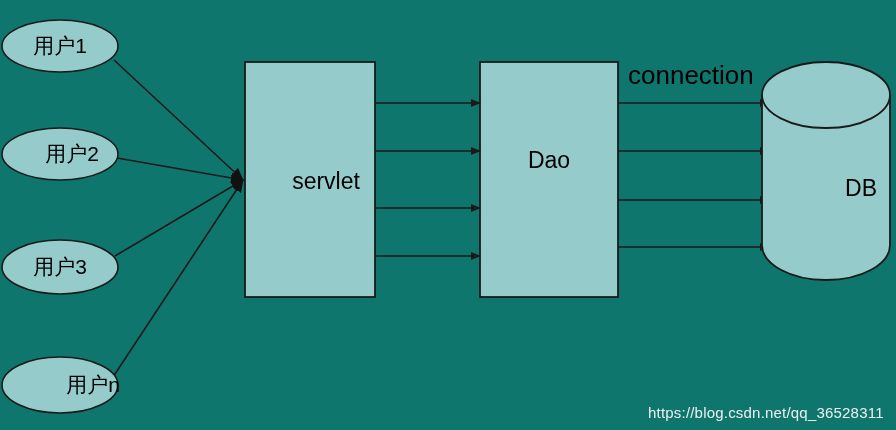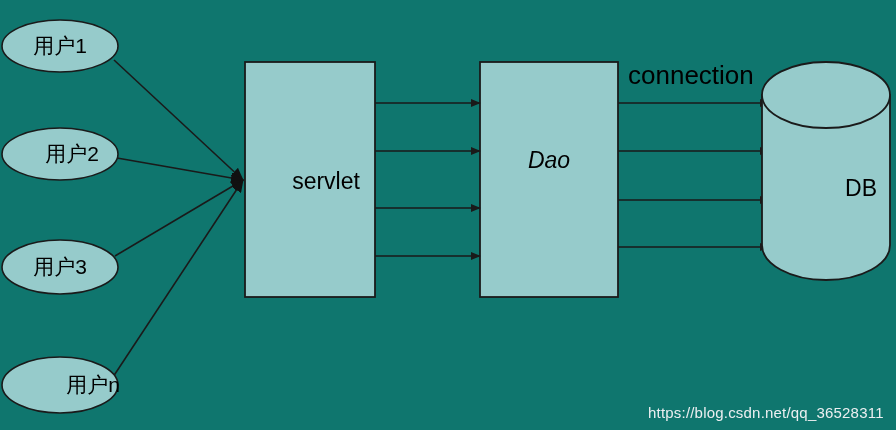--- a/index.html
+++ b/index.html
@@ -112,21 +112,21 @@
       <ellipse cx="826" cy="95" rx="64" ry="33" fill="#96cbcb" stroke="#1a1a1a" stroke-width="1.8"></ellipse>
     </g>
   </svg>
 
   <div class="node-label user-label" style="left:0px; top:35px; width:120px;">用户1</div>
   <div class="node-label user-label" style="left:0px; top:143px; width:120px;margin-left:12px;">用户2</div>
   <div class="node-label user-label" style="left:0px; top:256px; width:120px;">用户3</div>
   <div class="node-label user-label" style="left:0px; top:374px; width:120px;text-align:right;">用户n</div>
 
   <div class="node-label box-label" style="left:261px; top:169px; width:130px;">servlet</div>
-  <div class="node-label box-label" style="left:480px; top:148px; width:138px;font-style:italic;">Dao</div>
+  <div class="node-label box-label" style="left:480px; top:148px; width:138px;">Dao</div>
 
   <div class="node-label db-label" style="left:762px; top:176px; width:128px;">DB</div>
 
   <div class="edge-label" style="left:628px; top:60px;">connection</div>
 
   <div class="watermark" style="left:648px; top:404px;">https://blog.csdn.net/qq_36528311</div>
 
 </div>
 
 </body></html>

